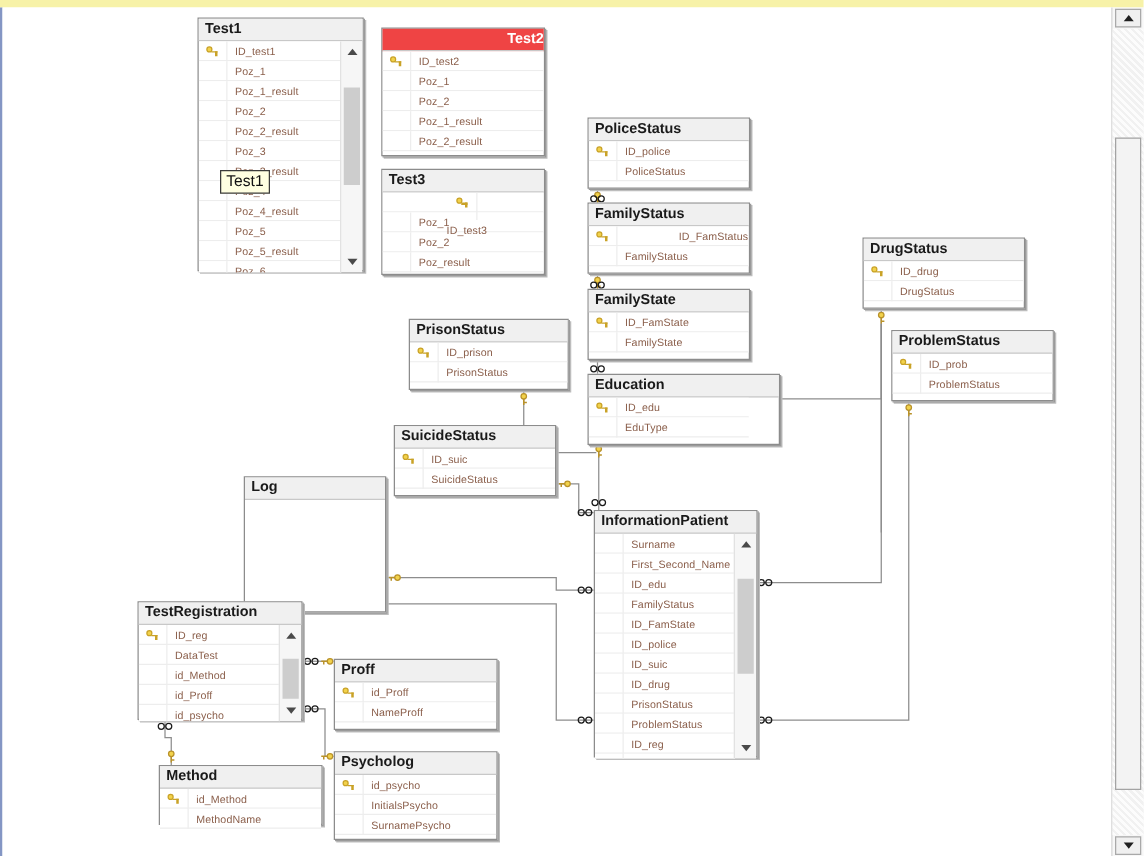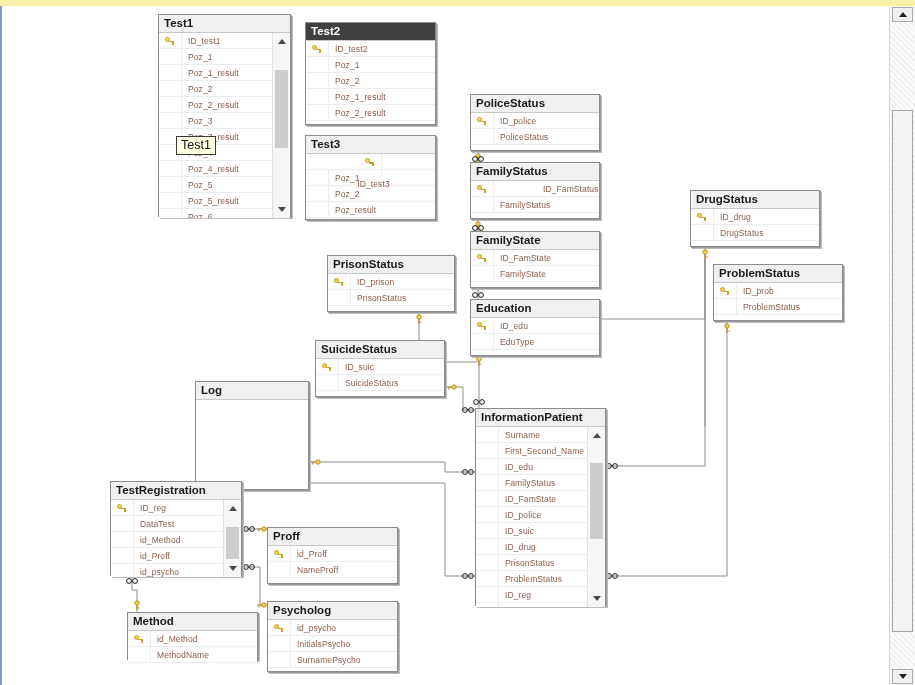--- a/index.html
+++ b/index.html
@@ -35,21 +35,21 @@
            background:#f3f3f3;border:1px solid #a3a3a3;box-sizing:border-box;}
 
   
   .tbl{position:absolute;background:#ffffff;border:1px solid #8c8c8c;
        box-shadow:1px 1px 0 0 #9a9a9a, 2px 2px 0 0 #bdbdbd;
        box-sizing:border-box;}
   .tbl .hdr{height:17px;line-height:17px;background:#f0f0f0;
        border-bottom:1px solid #c8c8c8;
        font-size:11.5px;font-weight:bold;color:#1a1a1a;padding-left:5px;
        white-space:nowrap;overflow:hidden;}
-  .tbl.sel > .hdr{background:#404040;color:#ffffff;}
+  .tbl.sel > .hdr{background:#ef4444;color:#ffffff;text-align:right;}
   .tbl .rows{position:relative;overflow:hidden;}
   .row{height:16px;line-height:16px;display:flex;align-items:center;
        border-bottom:1px solid #ededed;background:#fff;box-sizing:border-box;}
   .row .keycell{width:22px;height:16px;position:relative;flex:0 0 22px;
        border-right:1px solid #ededed;}
   .row .fname{font-size:8.5px;color:#8a5e4a;padding-left:6px;white-space:nowrap;
        letter-spacing:.1px;}
 
   
   .keyico{position:absolute;left:6px;top:3px;width:10px;height:10px;}
@@ -377,21 +377,21 @@
                 </span>
               </div>
               <div class="fname">ID_FamState</div>
             </div>
             <div class="row" style="width: 128px;">
               <div class="keycell"></div>
               <div class="fname">FamilyState</div>
             </div>
           </div>
         </div>
-        <div class="tbl" style="left: 468px; top: 293px; width: 130px; height: 57px;">
+        <div class="tbl" style="left: 468px; top: 293px; width: 154px; height: 57px;">
           <div class="hdr">Education</div>
           <div class="rows" style="height: 39px;">
             <div class="row" style="width: 128px;">
               <div class="keycell">
                 <span class="keyico">
                   <i class="kring"></i>
                   <i class="kstem"></i>
                   <i class="kt1"></i>
                 </span>
               </div>

